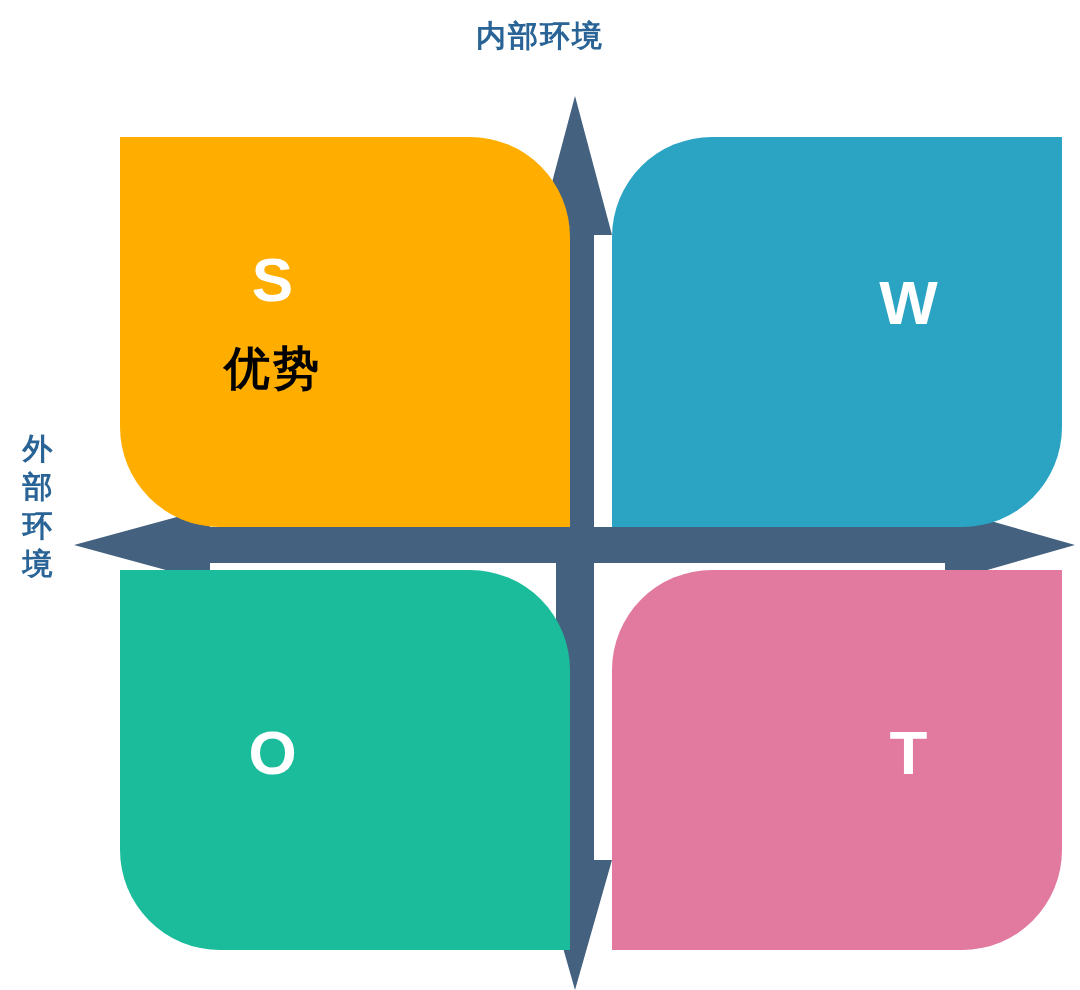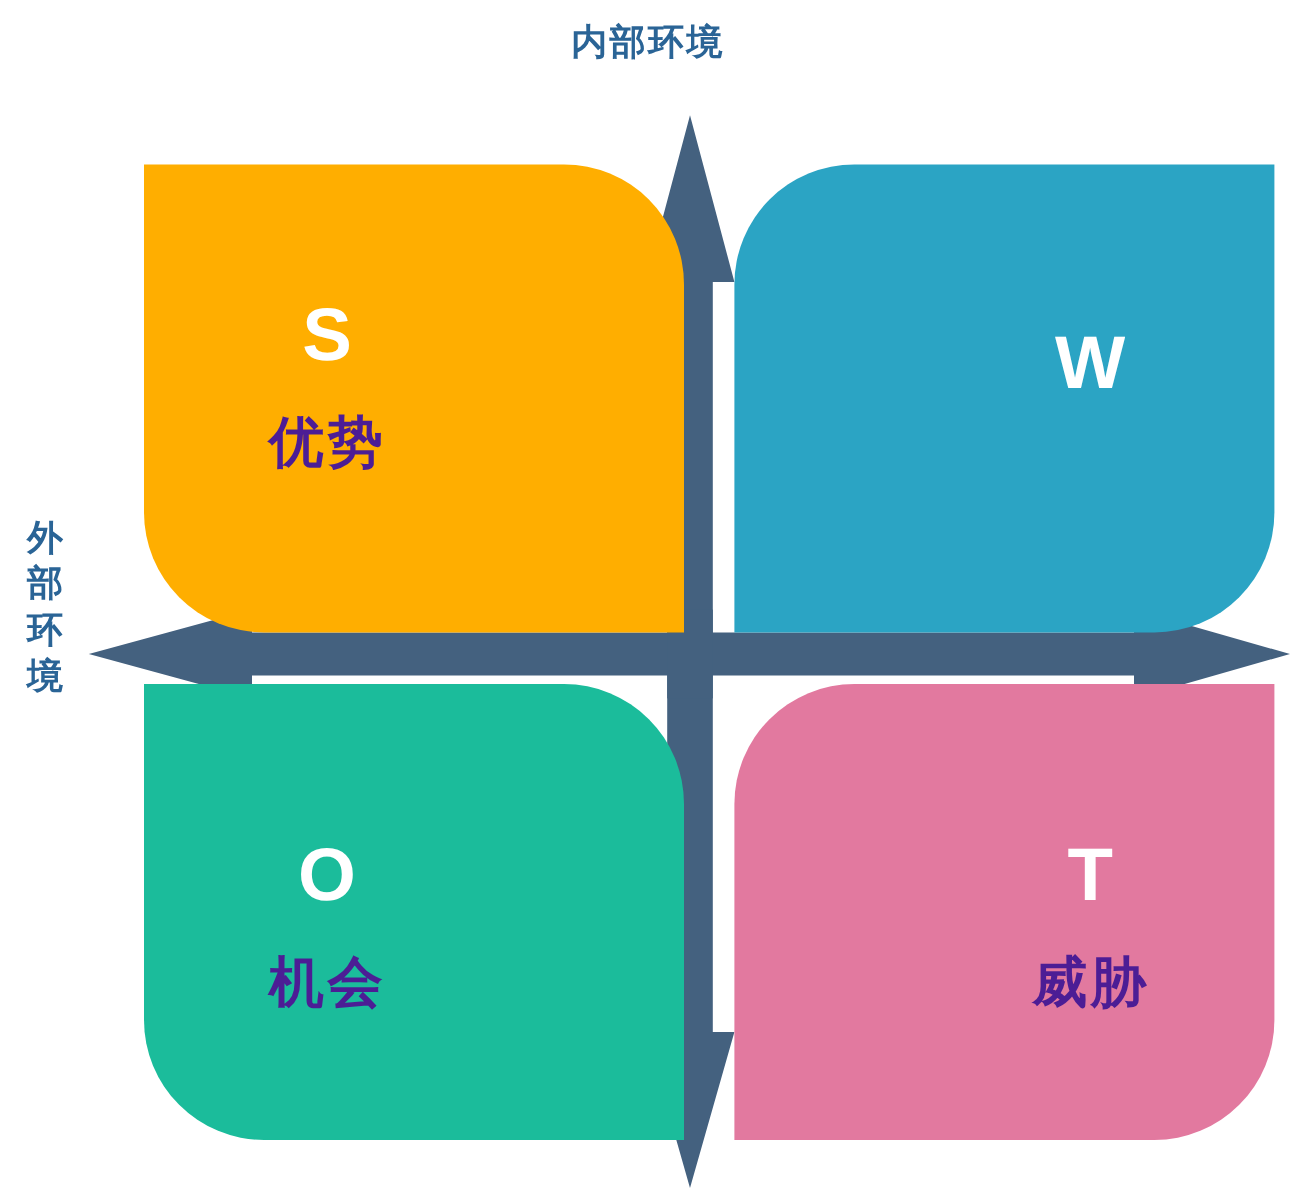--- a/index.html
+++ b/index.html
@@ -67,21 +67,21 @@
     font-size: 62px;
     font-weight: bold;
     color: #ffffff;
     line-height: 1;
     margin-bottom: 34px;
     letter-spacing: 1px;
   }
   .quad .cn {
     font-size: 46px;
     font-weight: bold;
-    color: #4c1d95;
+    color: #000000;
     line-height: 1;
     letter-spacing: 3px;
   }
 
   #quad-s {
     left: 120px;  top: 137px;
     width: 450px; height: 390px;
     border-radius: 0 100px 0 100px;
   }
   #quad-w {
@@ -133,24 +133,22 @@
 
   <div class="quad" id="quad-w" style="background:#2BA4C4">
     <div class="labels">
       <div class="letter">W</div>
     </div>
   </div>
 
   <div class="quad" id="quad-o" style="background:#1BBC9B">
     <div class="labels">
       <div class="letter">O</div>
-      <div class="cn">机会</div>
     </div>
   </div>
 
   <div class="quad" id="quad-t" style="background:#E2799F">
     <div class="labels">
       <div class="letter">T</div>
-      <div class="cn">威胁</div>
     </div>
   </div>
 
 </div>
 
 </body></html>

